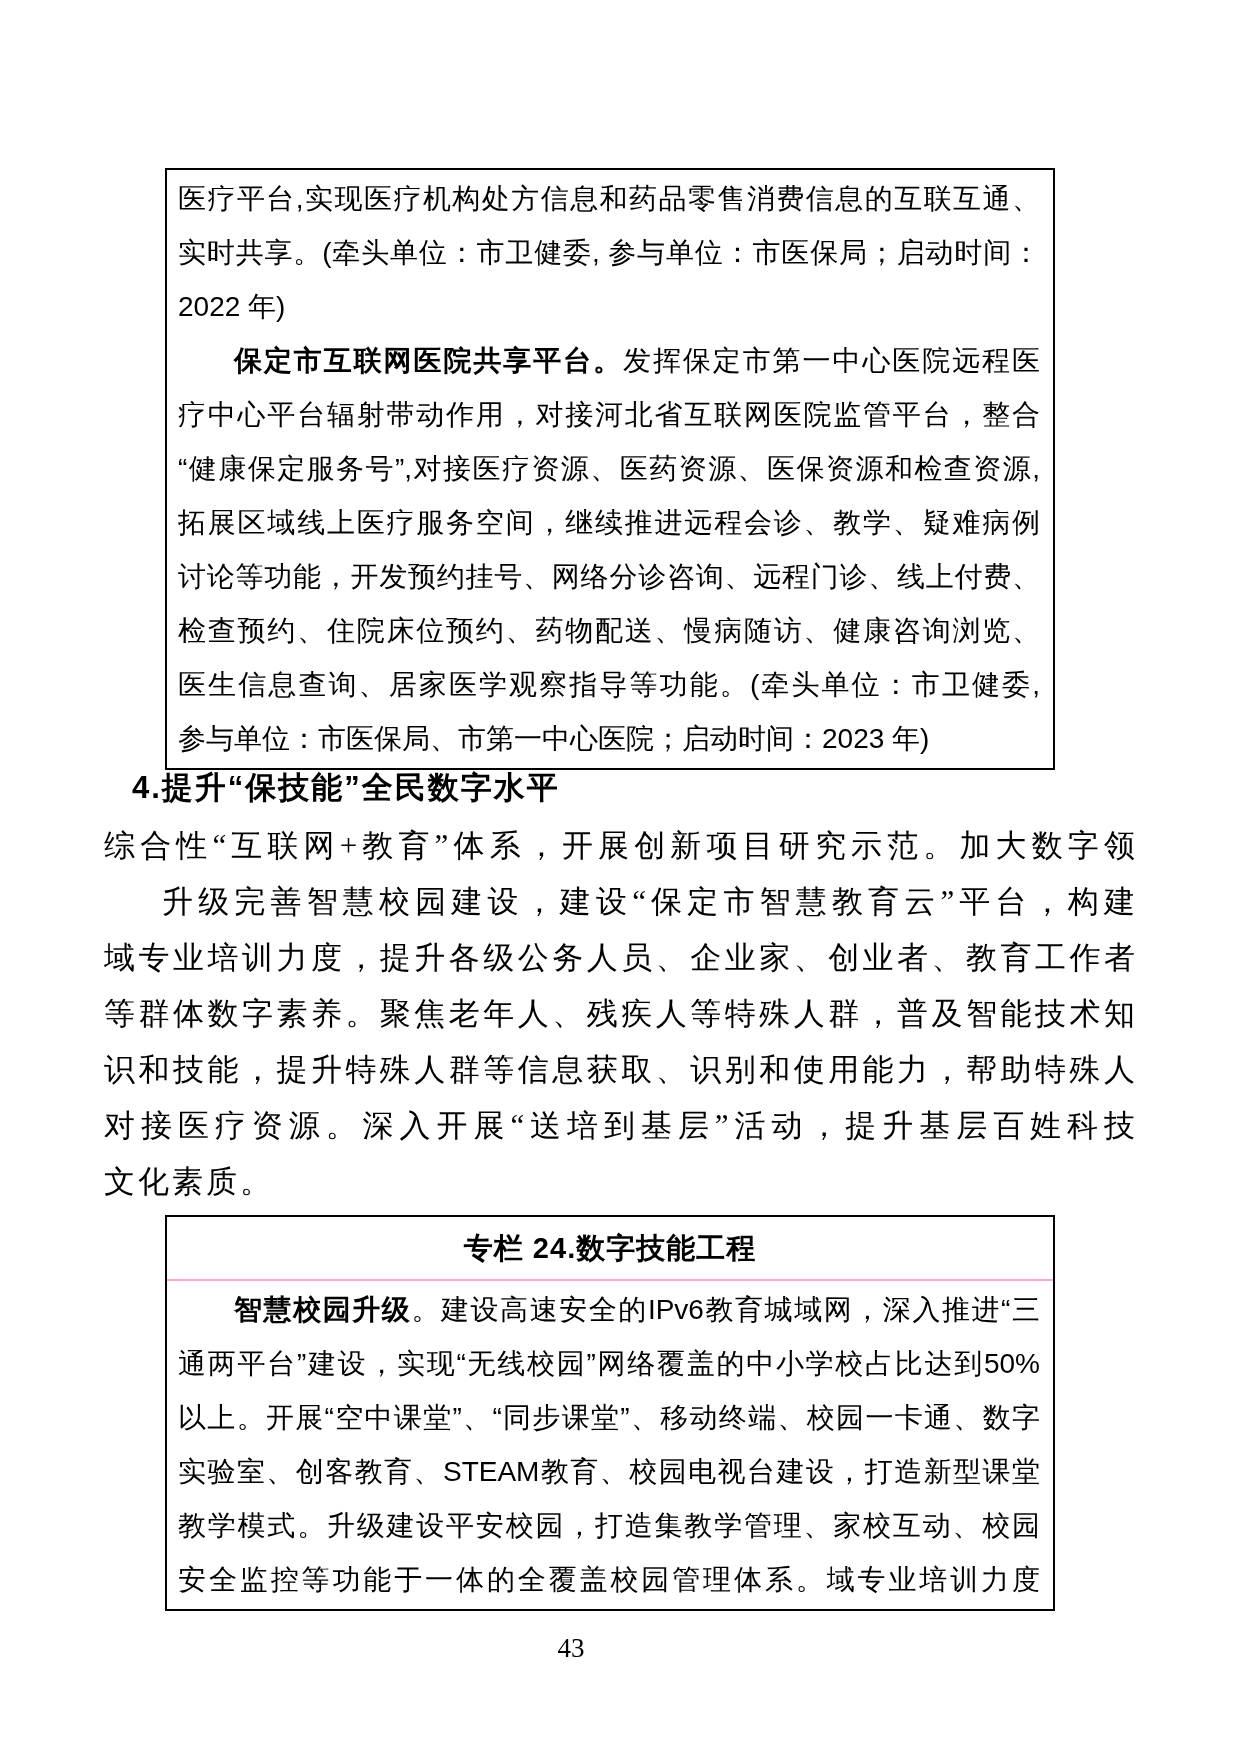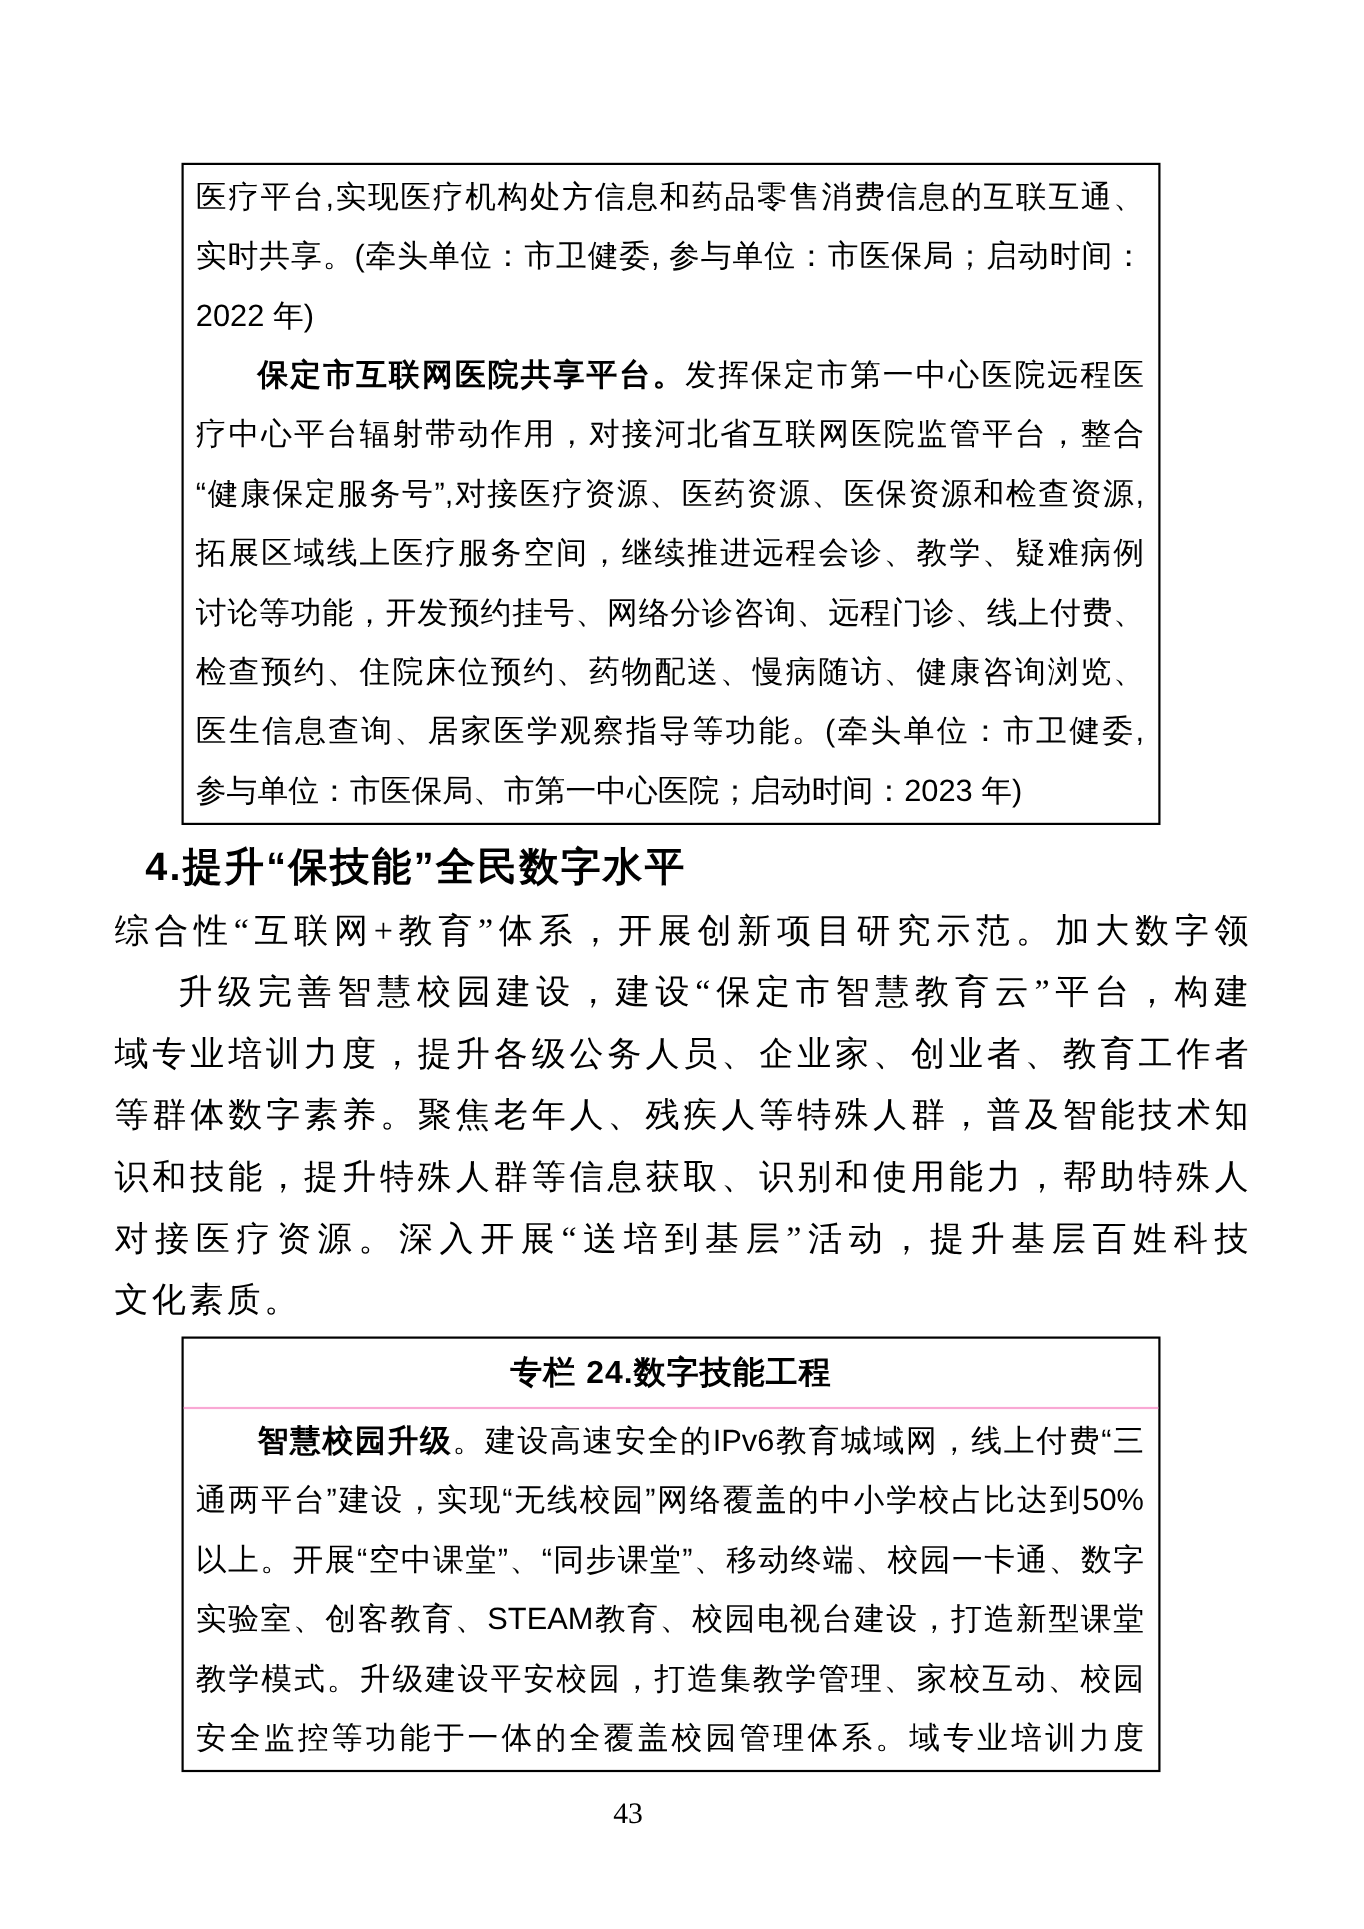--- a/index.html
+++ b/index.html
@@ -14,21 +14,21 @@
   }
   
   .panel{
     position:absolute;
     left:165px;
     width:890px;
     border:2px solid #000;
     box-sizing:border-box;
     background:#fff;
   }
-  .panel-top{top:148px;padding:2px 13px 2px 11px;}
+  .panel-top{top:168px;padding:2px 13px 2px 11px;}
   .panel-24{top:1215px;padding:0;}
   .panel .ln{
     font-size:28px;
     line-height:54px;
     height:54px;
     white-space:nowrap;
     overflow:hidden;
   }
   .panel-24 .body{padding:2px 13px 2px 11px;}
   .panel-24 .ttl{
@@ -43,21 +43,21 @@
   
   .fill{text-align:justify;text-align-last:justify;}
   
   .ind{text-indent:56px;}
   .bl{font-weight:700;}
   
   .heading{
     position:absolute;
     left:132px;top:760px;
     width:1000px;
-    font-size:36px;
+    font-size:31px;
     font-weight:700;
     line-height:56px;
     letter-spacing:2px;
     white-space:nowrap;
   }
   
   .para{
     position:absolute;
     left:104px;top:818px;
     width:1034px;
@@ -110,21 +110,21 @@
     <div class="ln fill"><span>域专业培训力度，提升各级公务人员、企业家、创业者、教育工作者</span></div>
     <div class="ln fill"><span>等群体数字素养。聚焦老年人、残疾人等特殊人群，普及智能技术知</span></div>
     <div class="ln fill"><span>识和技能，提升特殊人群等信息获取、识别和使用能力，帮助特殊人</span></div>
     <div class="ln fill"><span>对接医疗资源。深入开展“送培到基层”活动，提升基层百姓科技</span></div>
     <div class="ln"><span>文化素质。</span></div>
   </div>
 
   <div class="panel panel-24">
     <div class="ttl">专栏 24.数字技能工程</div>
     <div class="body">
-      <div class="ln fill ind"><b class="bl">智慧校园升级</b><span>。建设高速安全的IPv6教育城域网，线上付费“三</span></div>
+      <div class="ln fill ind"><b class="bl">智慧校园升级</b><span>。建设高速安全的IPv6教育城域网，深入推进“三</span></div>
       <div class="ln fill"><span>通两平台”建设，实现“无线校园”网络覆盖的中小学校占比达到50%</span></div>
       <div class="ln fill"><span>以上。开展“空中课堂”、“同步课堂”、移动终端、校园一卡通、数字</span></div>
       <div class="ln fill"><span>实验室、创客教育、STEAM教育、校园电视台建设，打造新型课堂</span></div>
       <div class="ln fill"><span>教学模式。升级建设平安校园，打造集教学管理、家校互动、校园</span></div>
       <div class="ln fill"><span>安全监控等功能于一体的全覆盖校园管理体系。域专业培训力度</span></div>
     </div>
   </div>
 
   <div class="pageno">43</div>
 

